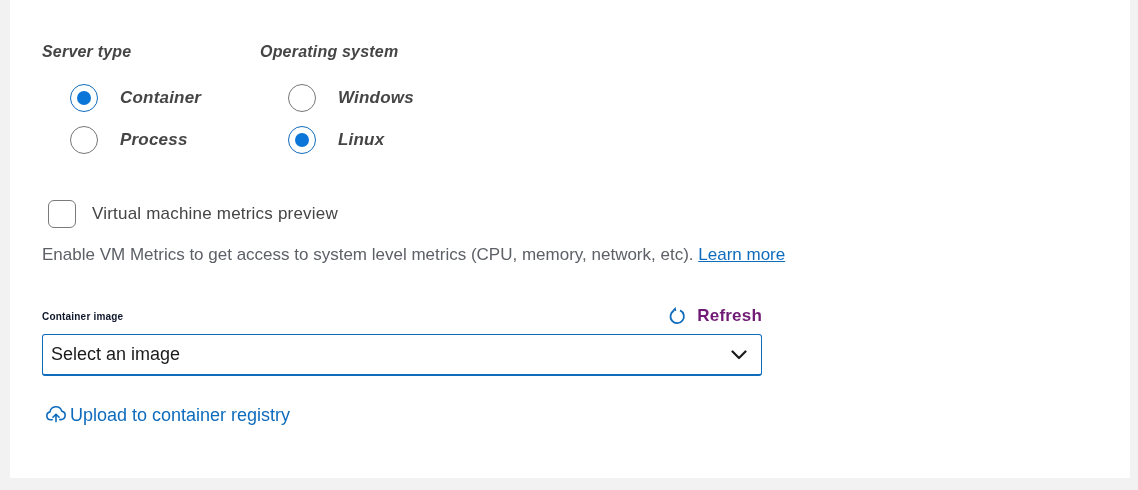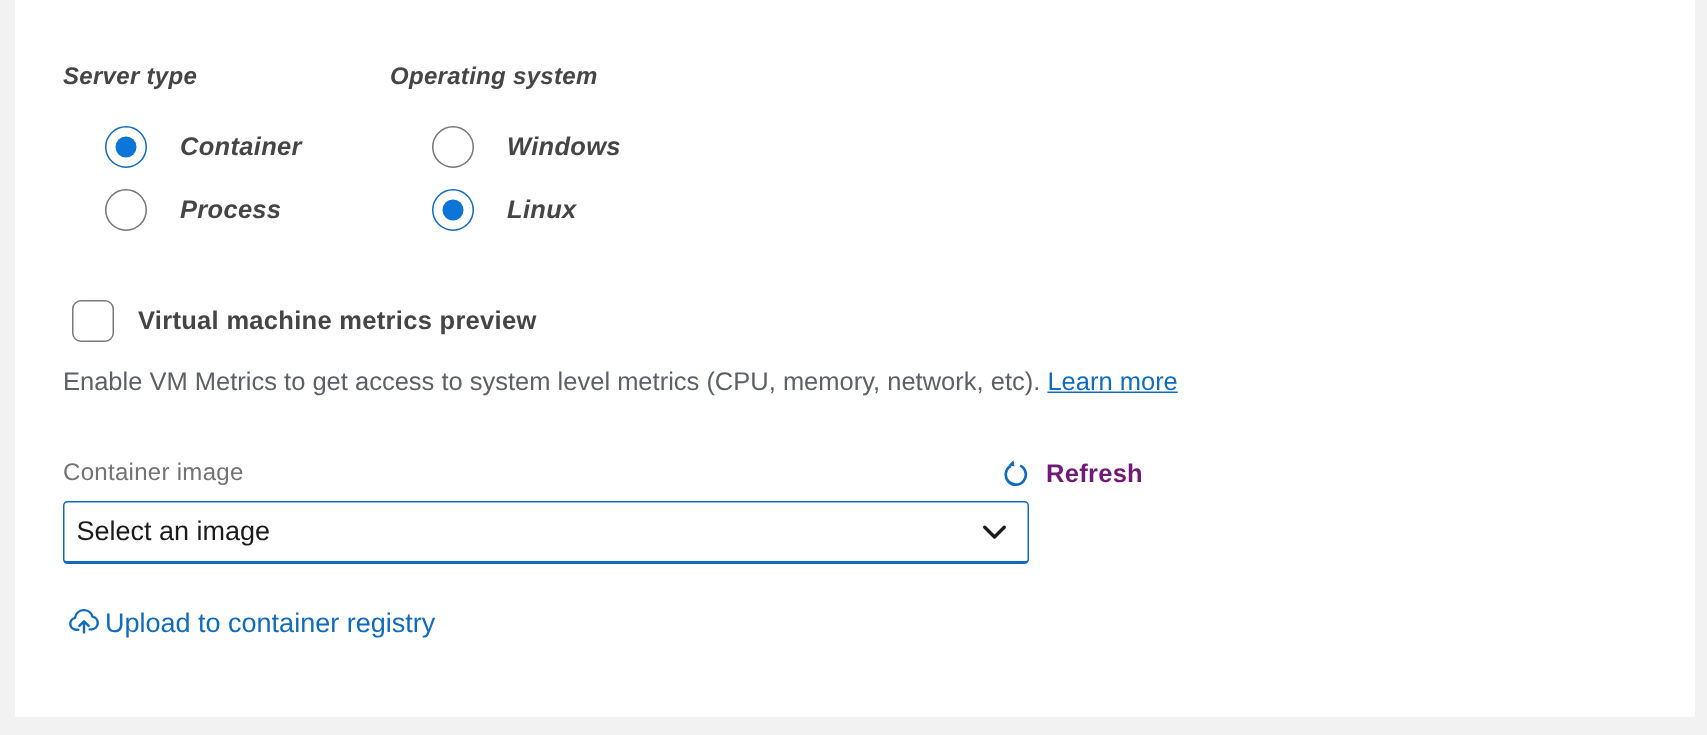--- a/index.html
+++ b/index.html
@@ -80,21 +80,21 @@
   .checkbox-box {
     width: 28px; height: 28px;
     border: 1.5px solid #7a7a7a;
     border-radius: 6px;
     background: #ffffff;
     flex: 0 0 28px;
   }
   .checkbox-label {
     margin-left: 16px;
     font-size: 17px;
-    font-weight: 700;
+    font-weight: 400;
     color: #454545;
     letter-spacing: 0.2px;
   }
   .description {
     margin-top: 16px;
     font-size: 17px;
     color: #5d6067;
     line-height: 22px;
   }
   .description a {
@@ -103,43 +103,43 @@
     cursor: pointer;
   }
   .field-header {
     margin-top: 40px;
     width: 720px;
     display: flex;
     align-items: center;
     justify-content: space-between;
   }
   .field-label {
-    font-size: 16px;
-    font-weight: 400;
-    color: #737373;
+    font-size: 10px;
+    font-weight: 700;
+    color: #0f172a;
     letter-spacing: 0.2px;
   }
   .refresh-button {
     display: flex;
     align-items: center;
     gap: 10px;
     background: none;
     border: none;
     cursor: pointer;
     font-family: "Liberation Sans", sans-serif;
   }
   .refresh-button .label {
     font-size: 17px;
     font-weight: 700;
     color: #701a75;
     letter-spacing: 0.2px;
   }
   .select-box {
     margin-top: 8px;
-    width: 644px;
+    width: 720px;
     height: 42px;
     border: 1px solid #0f6cbd;
     border-bottom-width: 2px;
     border-radius: 3px;
     background: #ffffff;
     display: flex;
     align-items: center;
     padding: 0 14px 0 8px;
     cursor: pointer;
   }

